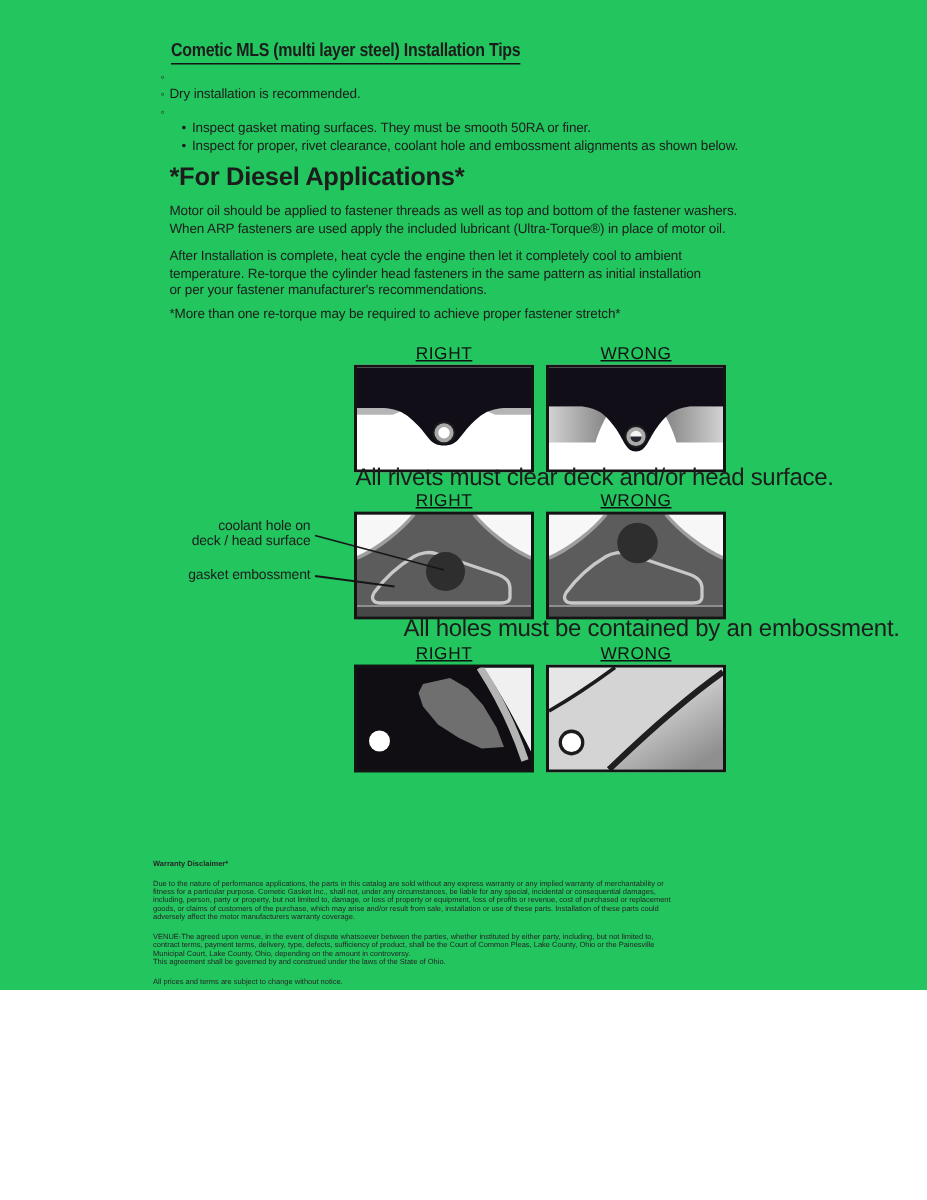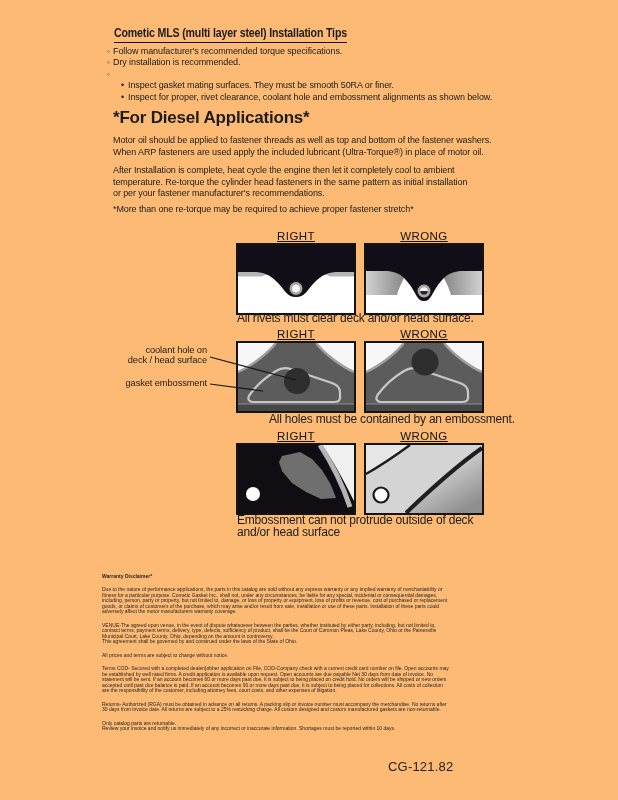--- a/index.html
+++ b/index.html
@@ -1,16 +1,16 @@
 <!DOCTYPE html>
 <html><head>
 <meta charset="utf-8">
 <style>
   html,body{margin:0;padding:0;background:#ffffff;}
-  .page{position:relative;width:618px;height:800px;background:#fdba74;overflow:hidden;
+  .page{position:relative;width:618px;height:660px;background:#22c55e;overflow:hidden;
         font-family:"Liberation Sans","DejaVu Sans",sans-serif;color:#1c1c1c;
         -webkit-font-smoothing:antialiased;}
   .abs{position:absolute;}
   .prelines{white-space:pre-line;}
   .nowrap{white-space:nowrap;}
 
   .title{left:114px;top:26px;font-size:12.5px;font-weight:bold;letter-spacing:-0.2px;
          border-bottom:1.6px solid #141414;padding-bottom:2px;
          transform:scaleX(0.85);transform-origin:0 0;}
 
@@ -20,21 +20,21 @@
   .tip.sub{padding-left:14px;}
   .tip.sub .marker{width:7px;flex:0 0 7px;font-size:9px;}
 
   .diesel-heading{left:113px;top:108px;font-size:17px;font-weight:bold;letter-spacing:-0.2px;}
   .bodytext{font-size:9px;line-height:11.7px;letter-spacing:-0.1px;}
   .p1{left:113px;top:135px;}
   .p2{left:113px;top:165px;}
   .note{left:113px;top:204px;}
 
   .dlabel{width:120px;text-align:center;font-size:11.5px;letter-spacing:0.4px;color:#111;text-decoration:underline;}
-  .caption{font-size:12px;letter-spacing:-0.2px;line-height:11.5px;}
+  .caption{font-size:16px;letter-spacing:-0.2px;line-height:11.5px;}
 
   .ann{right:411px;text-align:right;font-size:9.3px;line-height:10.3px;letter-spacing:-0.1px;}
 
   .legal{left:102px;top:573px;width:860px;transform:scale(0.5);transform-origin:0 0;
          font-size:10px;line-height:11px;color:#262626;}
   .legal .lheading{font-weight:bold;margin:0 0 16px;}
   .legal p{margin:0 0 16px;}
 
   .pagecode{left:388px;top:759px;font-size:13px;letter-spacing:0.2px;color:#222;}
   svg{display:block;}
@@ -42,21 +42,20 @@
 </head>
 <body>
 
 <div class="page">
 
   <div class="abs title nowrap">Cometic MLS (multi layer steel) Installation Tips</div>
 
   <div class="abs tips">
     <div class="tip">
       <span class="marker">◦</span>
-      <span class="nowrap">Follow manufacturer's recommended torque specifications.</span>
     </div>
     <div class="tip">
       <span class="marker">◦</span>
       <span class="nowrap">Dry installation is recommended.</span>
     </div>
     <div class="tip">
       <span class="marker">◦</span>
     </div>
     <div class="tip sub">
       <span class="marker">•</span>
@@ -177,22 +176,20 @@
       </defs>
       <rect width="120" height="72" fill="#d4d4d4"></rect>
       <path d="M2,2 H46 C31,13 16,23 2,31 Z" fill="#e6e6e6"></path>
       <path d="M46,2 C31,13 16,23 2,31" fill="none" stroke="#1c1c1c" stroke-width="2.4"></path>
       <path d="M42,70 C68,45 94,22 118,5 L118,70 Z" fill="url(#d3g)"></path>
       <path d="M42,70 C68,45 94,22 118,5" fill="none" stroke="#1f1f1f" stroke-width="4"></path>
       <circle cx="17" cy="52" r="7.5" fill="#ffffff" stroke="#1c1c1c" stroke-width="2.2"></circle>
       <rect x="1" y="1" width="118" height="70" fill="none" stroke="#141414" stroke-width="2"></rect>
     </svg>
   </div>
-  <div class="abs caption prelines" style="left:237px;top:515px;">Embossment can not protrude outside of deck
-and/or head surface</div>
 
   <svg class="abs" style="left:0;top:0;pointer-events:none;" width="618" height="800">
     <line x1="210" y1="357" x2="296" y2="380" stroke="#161616" stroke-width="1.2"></line>
     <line x1="210" y1="384" x2="263" y2="391" stroke="#161616" stroke-width="1.2"></line>
   </svg>
 
   <div class="abs legal">
     <div class="lheading">Warranty Disclaimer*</div>
     <p class="prelines">Due to the nature of performance applications, the parts in this catalog are sold without any express warranty or any implied warranty of merchantability or
 fitness for a particular purpose.  Cometic Gasket Inc., shall not, under any circumstances, be liable for any special, incidental or consequential damages,

